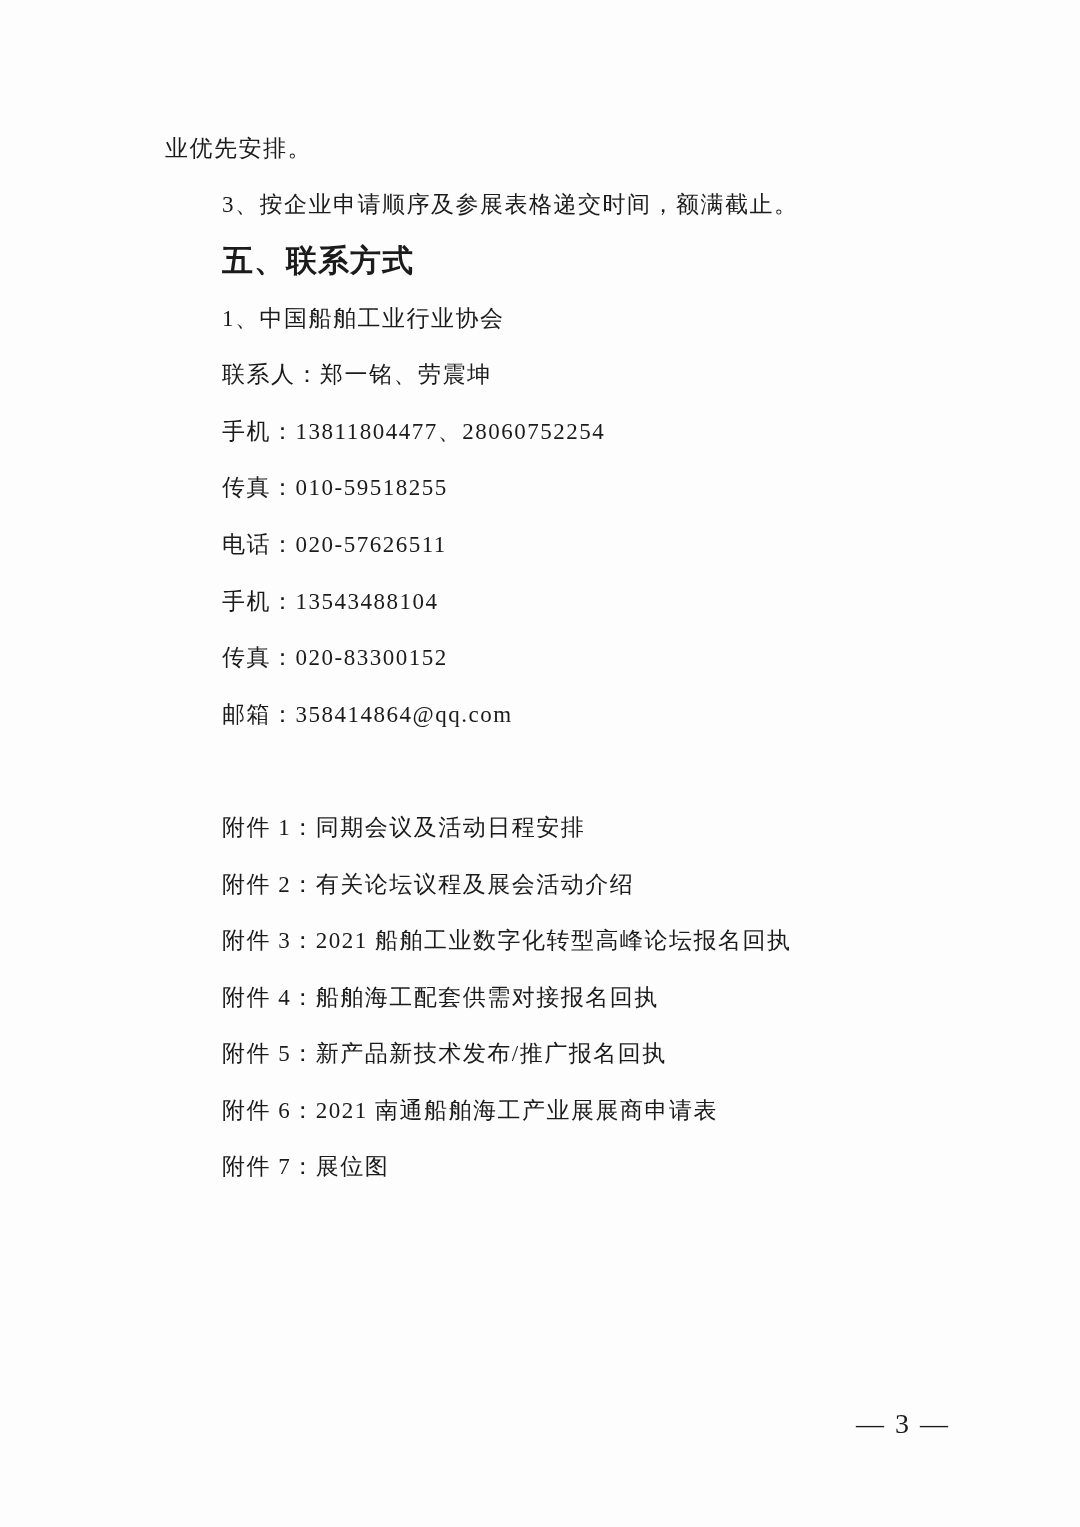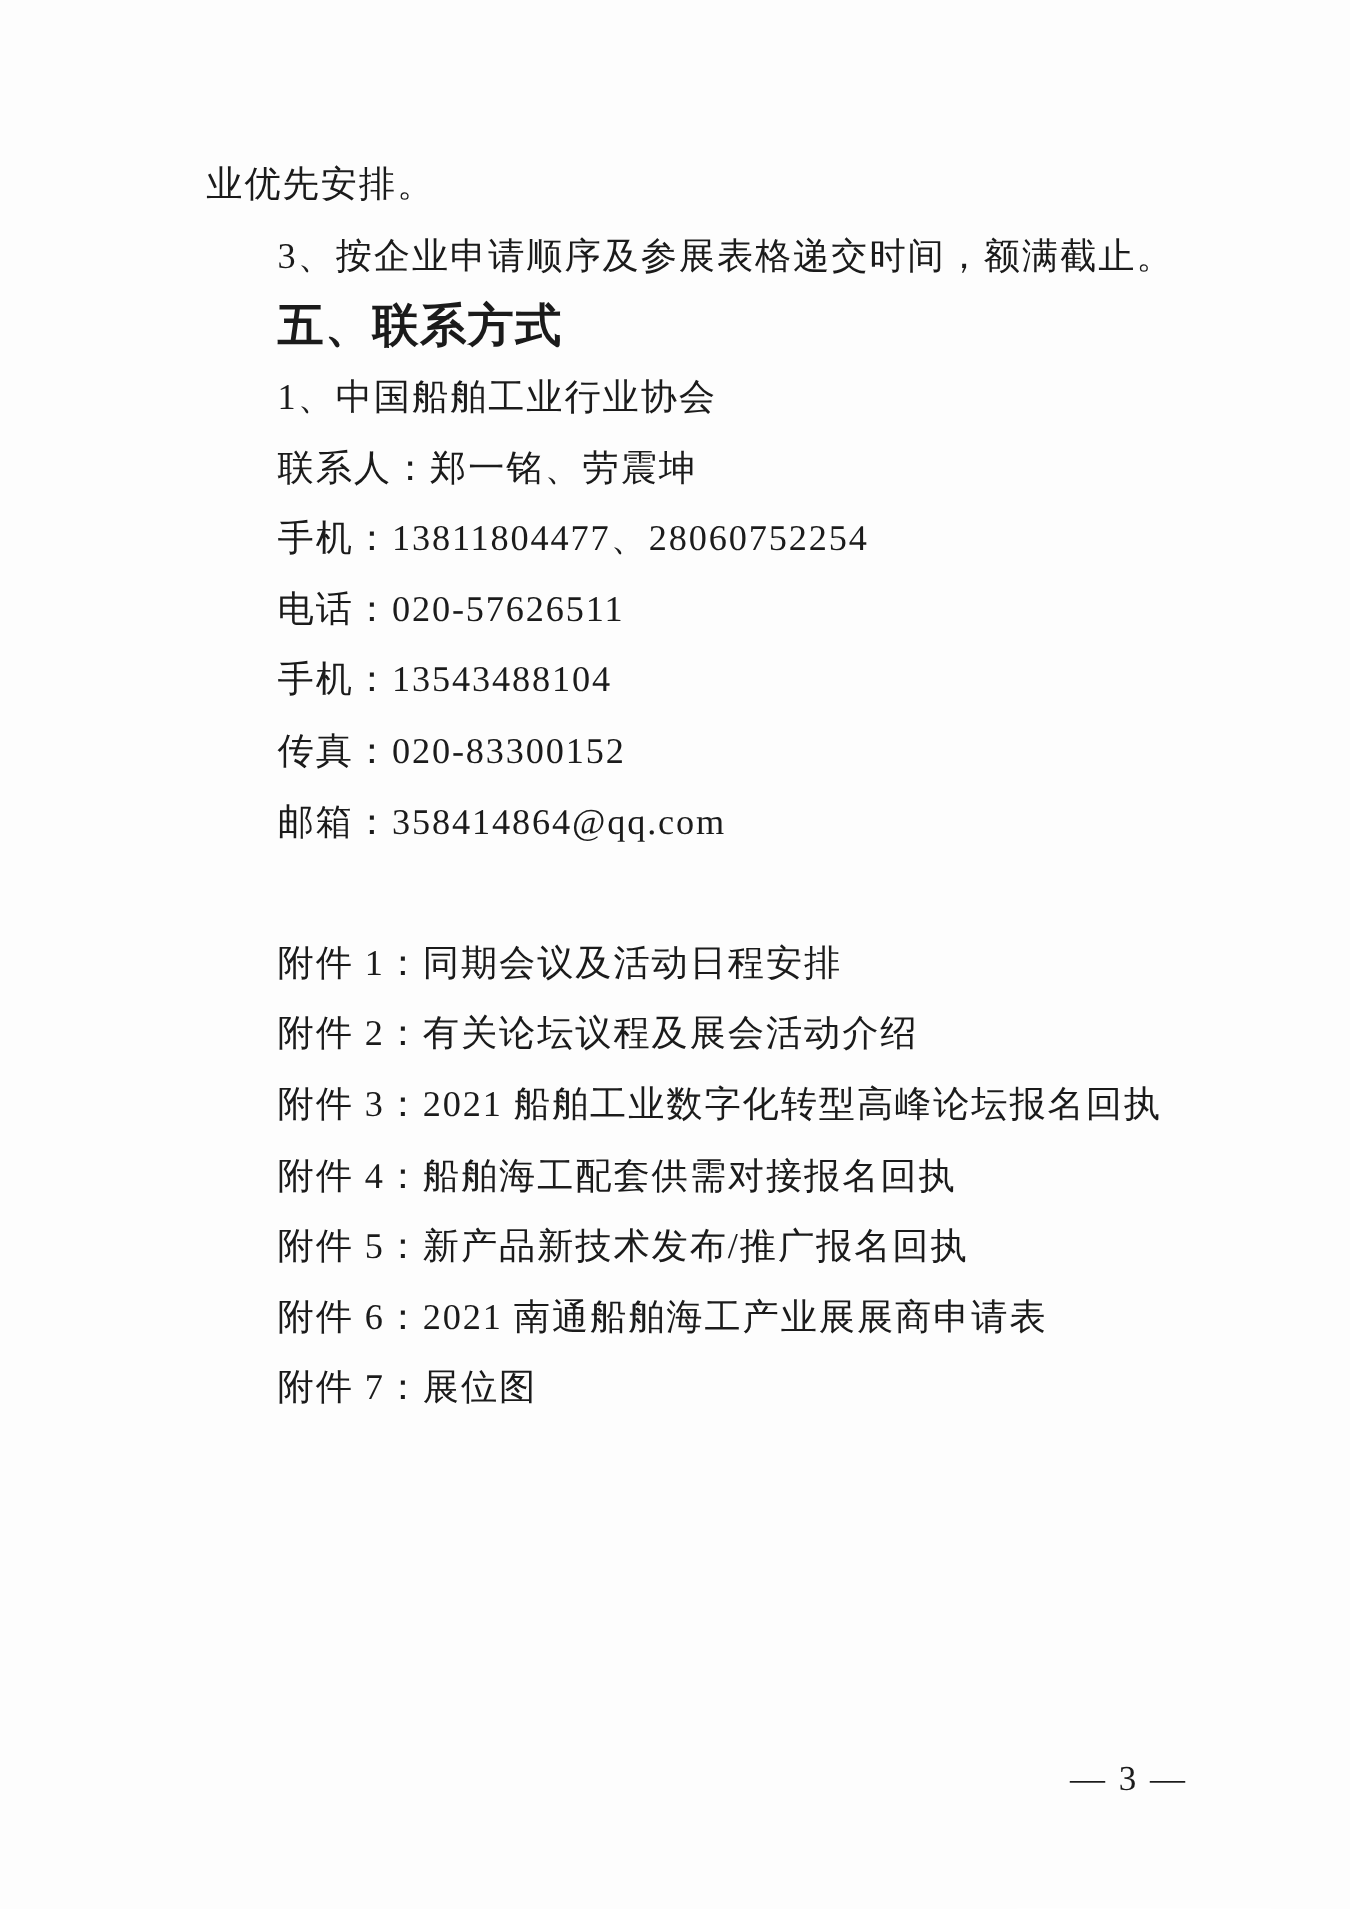--- a/index.html
+++ b/index.html
@@ -19,31 +19,31 @@
   .content {
     position: absolute;
     left: 165px;
     top: 120px;
     width: 790px;
   }
   .line {
     height: 56.6px;
     display: flex;
     align-items: center;
-    font-size: 29px;
+    font-size: 23px;
     letter-spacing: 1.5px;
     white-space: pre;
   }
   .indent {
     padding-left: 57px;
   }
   .heading {
     font-family: "Liberation Sans", "DejaVu Sans", sans-serif;
     font-weight: bold;
-    font-size: 37px;
+    font-size: 31px;
     letter-spacing: 1px;
   }
   .blank {
     height: 56.6px;
   }
   .page-number {
     position: absolute;
     right: 130px;
     top: 1408px;
     font-size: 28px;
@@ -57,20 +57,21 @@
 
 <div class="page">
   <div class="content">
     <div class="line">业优先安排。</div>
     <div class="line indent">3、按企业申请顺序及参展表格递交时间，额满截止。</div>
     <div class="line indent heading">五、联系方式</div>
 
     <div class="line indent">1、中国船舶工业行业协会</div>
     <div class="line indent">联系人：郑一铭、劳震坤</div>
     <div class="line indent">手机：13811804477、28060752254</div>
+    <div class="line indent">传真：010-59518255</div>
 
     <div class="line indent">电话：020-57626511</div>
     <div class="line indent">手机：13543488104</div>
     <div class="line indent">传真：020-83300152</div>
     <div class="line indent">邮箱：358414864@qq.com</div>
 
     <div class="line blank"></div>
 
     <div class="line indent">附件 1：同期会议及活动日程安排</div>
     <div class="line indent">附件 2：有关论坛议程及展会活动介绍</div>

